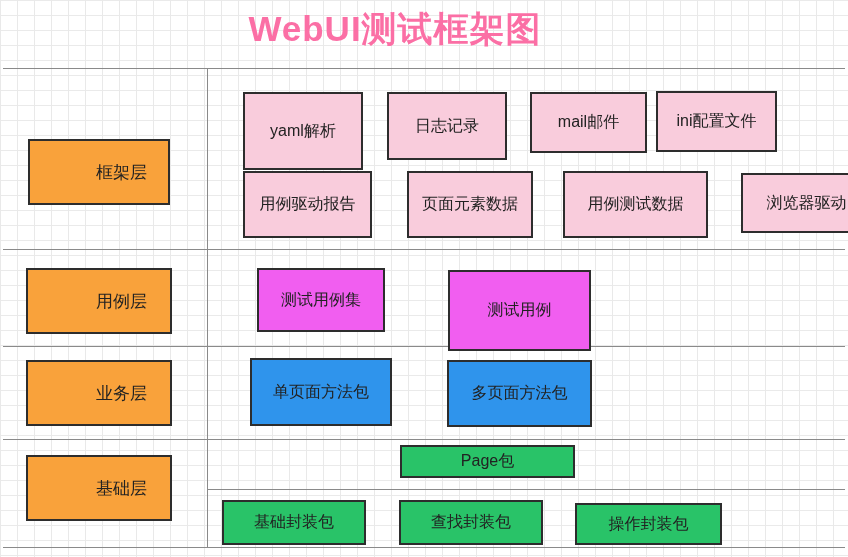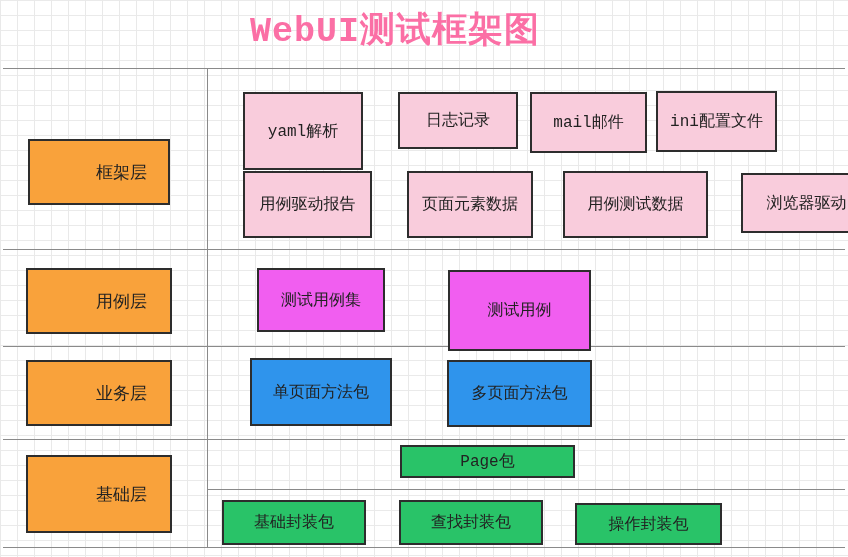--- a/index.html
+++ b/index.html
@@ -1,20 +1,20 @@
 <!DOCTYPE html>
 <html><head>
 <meta charset="utf-8">
 <style>
   html,body{margin:0;padding:0;background:#fff;}
   #canvas{
     position:relative;
     width:848px;height:557px;
     overflow:hidden;
-    font-family:Liberation Mono, monospace;
+    font-family:Liberation Sans, sans-serif;
     background-color:#ffffff;
     background-image:
       linear-gradient(to right,#e9e9e9 1px,transparent 1px),
       linear-gradient(to bottom,#eaeaea 1px,transparent 1px);
     background-size:17px 15px;
   }
   .title{
     position:absolute;left:0;top:6px;width:790px;
     text-align:center;
     font-size:35px;font-weight:bold;letter-spacing:1px;
@@ -48,24 +48,24 @@
   <div class="hline" style="top:249px"></div>
   <div class="hline" style="top:346px"></div>
   <div class="hline" style="top:439px"></div>
   <div class="hline partial" style="top:489px"></div>
   <div class="hline" style="top:547px"></div>
   <div class="vline"></div>
 
   <div class="box layer" style="left:28px;top:139px;width:142px;height:66px">框架层</div>
   <div class="box layer" style="left:26px;top:268px;width:146px;height:66px">用例层</div>
   <div class="box layer" style="left:26px;top:360px;width:146px;height:66px">业务层</div>
-  <div class="box layer" style="left:26px;top:455px;width:146px;height:78px">基础层</div>
+  <div class="box layer" style="left:26px;top:455px;width:146px;height:66px">基础层</div>
 
   <div class="box pink" style="left:243px;top:92px;width:120px;height:78px">yaml解析</div>
-  <div class="box pink" style="left:398px;top:92px;width:120px;height:57px">日志记录</div>
+  <div class="box pink" style="left:387px;top:92px;width:120px;height:68px">日志记录</div>
   <div class="box pink" style="left:530px;top:92px;width:117px;height:61px">mail邮件</div>
   <div class="box pink" style="left:656px;top:91px;width:121px;height:61px">ini配置文件</div>
 
   <div class="box pink" style="left:243px;top:171px;width:129px;height:67px">用例驱动报告</div>
   <div class="box pink" style="left:407px;top:171px;width:126px;height:67px">页面元素数据</div>
   <div class="box pink" style="left:563px;top:171px;width:145px;height:67px">用例测试数据</div>
   <div class="box pink" style="left:741px;top:173px;width:131px;height:60px">浏览器驱动</div>
 
   <div class="box magenta" style="left:257px;top:268px;width:128px;height:64px">测试用例集</div>
   <div class="box magenta" style="left:448px;top:270px;width:143px;height:81px">测试用例</div>

